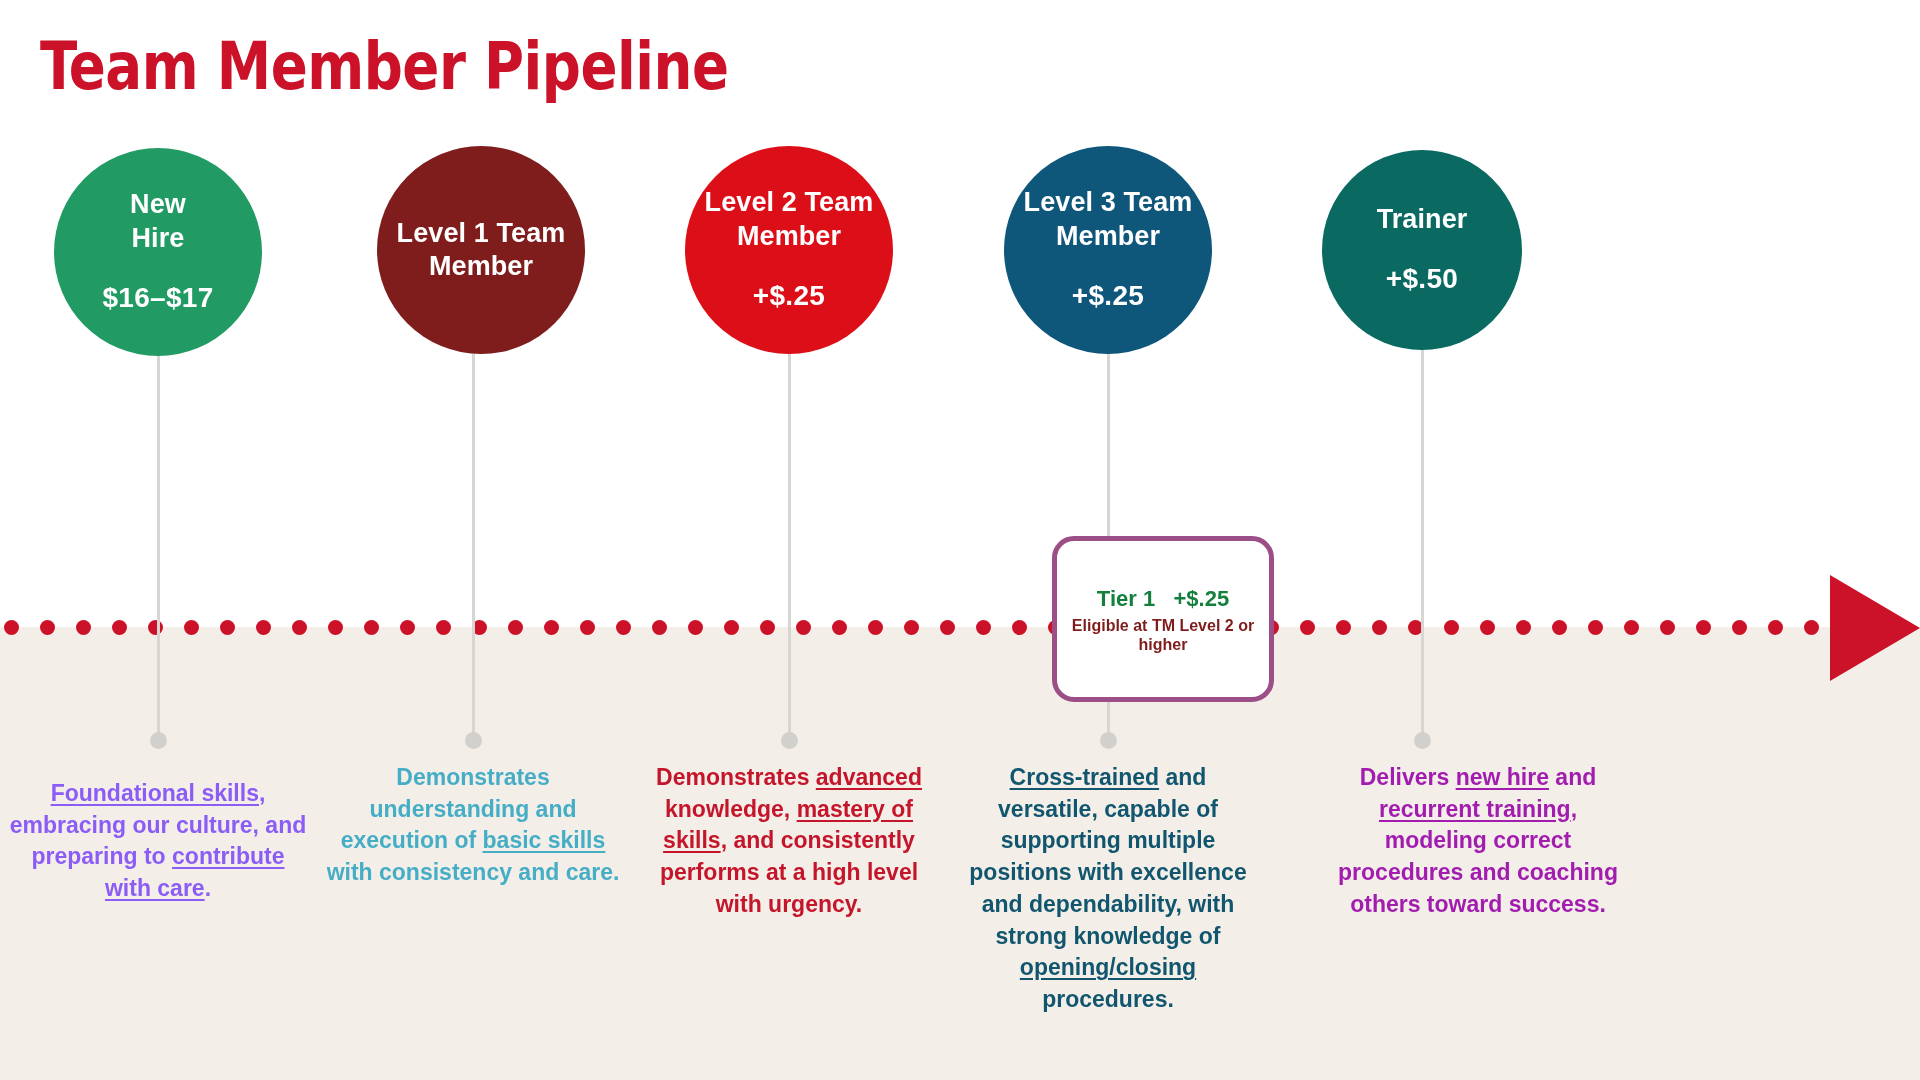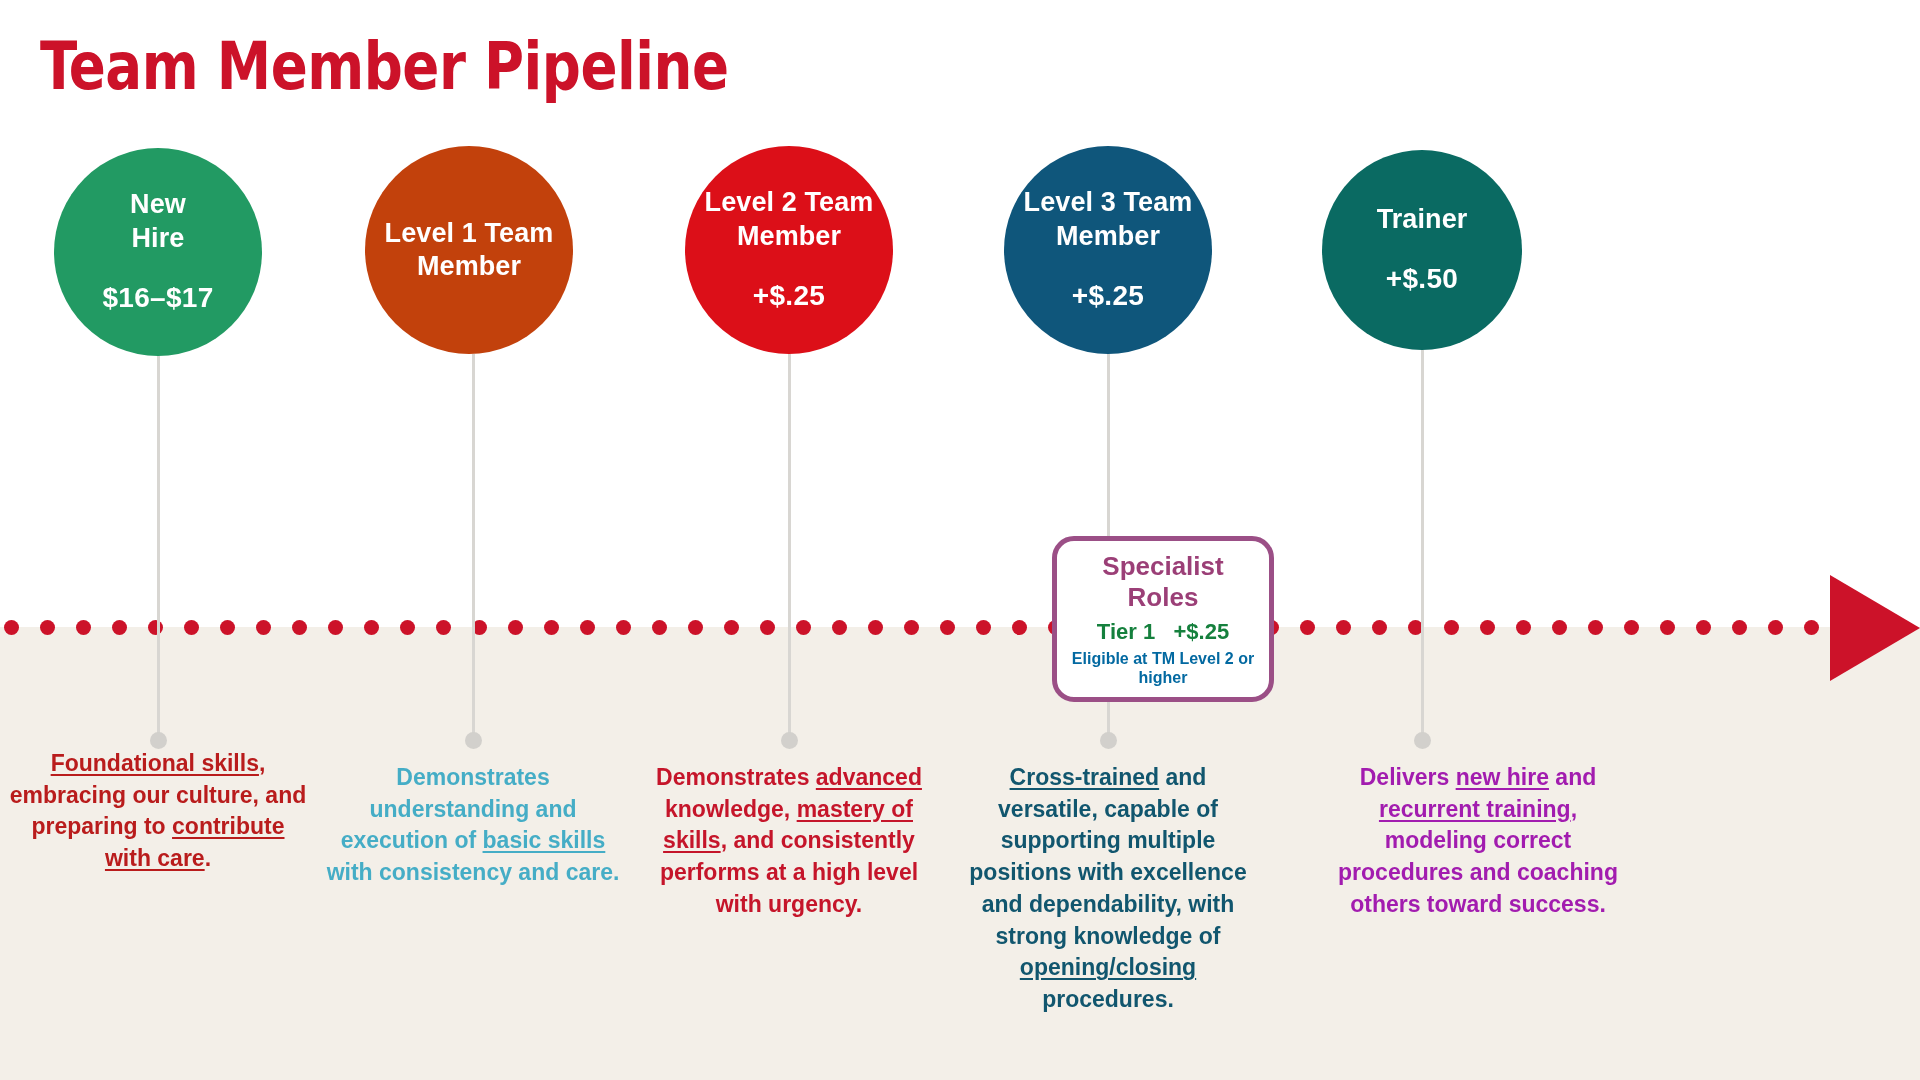--- a/index.html
+++ b/index.html
@@ -205,22 +205,22 @@
     </div>
   <div id="timeline-arrow" style="border-left-color: rgb(204, 18, 41);"></div>
 
   <div id="nodes-layer">
       <div class="bubble" style="left: 54px; top: 148px; width: 208px; height: 208px; background: rgb(34, 154, 99);">
         <div class="bubble-title">New<br>Hire</div>
         <div class="bubble-wage">$16–$17</div>
       </div>
       <div class="stem" style="left: 157px; top: 356px; height: 384px; background: rgb(216, 214, 210);"></div>
       <div class="stem-dot" style="left: 150px; top: 732px;"></div>
-      <div class="desc" style="left: 8px; top: 748px; width: 300px; color: #b91c1c;"><u>Foundational skills</u>, embracing our culture, and preparing to <u>contribute with care</u>.</div>
-      <div class="bubble" style="left: 365px; top: 146px; width: 208px; height: 208px; background: #c2410c;">
+      <div class="desc" style="left: 8px; top: 778px; width: 300px; color: #8b5cf6;"><u>Foundational skills</u>, embracing our culture, and preparing to <u>contribute with care</u>.</div>
+      <div class="bubble" style="left: 377px; top: 146px; width: 208px; height: 208px; background: #7f1d1d;">
         <div class="bubble-title">Level 1 Team<br>Member</div>
       </div>
       <div class="stem" style="left: 472px; top: 354px; height: 386px; background: rgb(216, 214, 210);"></div>
       <div class="stem-dot" style="left: 465px; top: 732px;"></div>
       <div class="desc" style="left: 323px; top: 762px; width: 300px; color: rgb(69, 173, 198);">Demonstrates understanding and execution of <u>basic skills</u> with consistency and care.</div>
       <div class="bubble" style="left: 685px; top: 146px; width: 208px; height: 208px; background: rgb(220, 15, 24);">
         <div class="bubble-title">Level 2 Team<br>Member</div>
         <div class="bubble-wage">+$.25</div>
       </div>
       <div class="stem" style="left: 788px; top: 354px; height: 386px; background: rgb(216, 214, 210);"></div>
@@ -236,18 +236,17 @@
       <div class="bubble" style="left: 1322px; top: 150px; width: 200px; height: 200px; background: rgb(10, 106, 98);">
         <div class="bubble-title">Trainer</div>
         <div class="bubble-wage">+$.50</div>
       </div>
       <div class="stem" style="left: 1421px; top: 350px; height: 390px; background: rgb(216, 214, 210);"></div>
       <div class="stem-dot" style="left: 1414px; top: 732px;"></div>
       <div class="desc" style="left: 1328px; top: 762px; width: 300px; color: #a21caf;">Delivers <u>new hire</u> and <u>recurrent training</u>, modeling correct procedures and coaching others toward success.</div>
     </div>
 
   <div id="specialist-card" style="border-color: rgb(155, 79, 134);">
-    <div id="spec-heading" style="color: rgb(155, 63, 119);">Specialist Roles</div>
     <div id="spec-tier" style="color: #15803d;">Tier 1   +$.25</div>
-    <div id="spec-note" style="color: #0369a1;">Eligible at TM Level 2 or higher</div>
+    <div id="spec-note" style="color: #7f1d1d;">Eligible at TM Level 2 or higher</div>
   </div>
 
 </div>
 
 </body></html>

